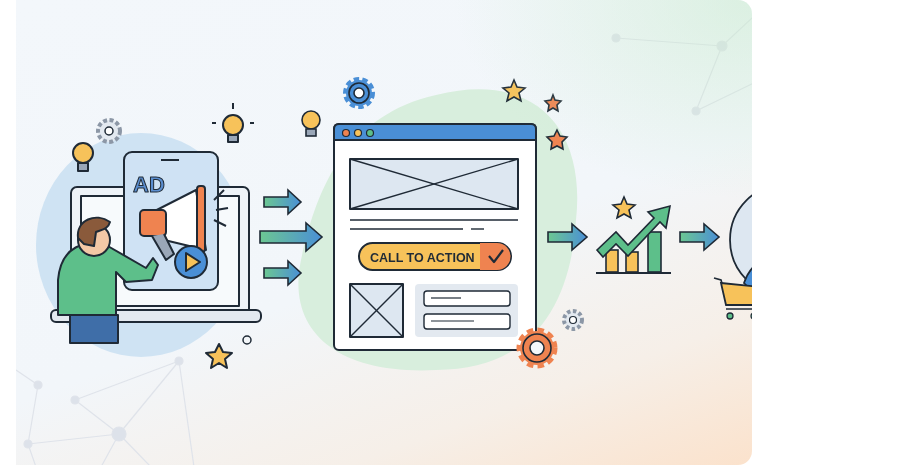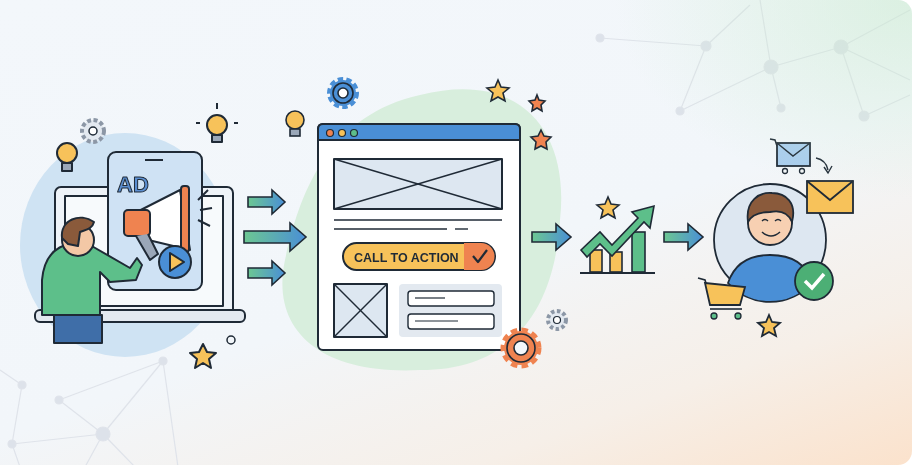--- a/index.html
+++ b/index.html
@@ -1,17 +1,17 @@
 <!DOCTYPE html>
 <html><head>
 <meta charset="utf-8">
 <style>
   html,body{margin:0;padding:0;}
   body{width:921px;height:467px;overflow:hidden;background:#ffffff;font-family:"Liberation Sans",sans-serif;}
-  .card{position:absolute;left:0;top:0;width:912px;height:465px;border-radius:0 14px 14px 0;
+  .card{position:absolute;left:16px;top:0;width:736px;height:465px;border-radius:0 14px 14px 0;
     background:linear-gradient(160deg,#f3f7fb 0%,#f2f6fa 55%,#f6efe8 80%,#fbe2cc 100%);
     overflow:hidden;}
   .card::after{content:"";position:absolute;right:0;top:0;width:300px;height:200px;
     background:radial-gradient(ellipse at 100% 0%,rgba(200,235,205,0.55),rgba(200,235,205,0) 70%);}
   svg{position:absolute;left:0;top:0;}
   .cta-text{font-family:"Liberation Sans",sans-serif;font-weight:bold;}
 </style>
 </head>
 <body>
 

